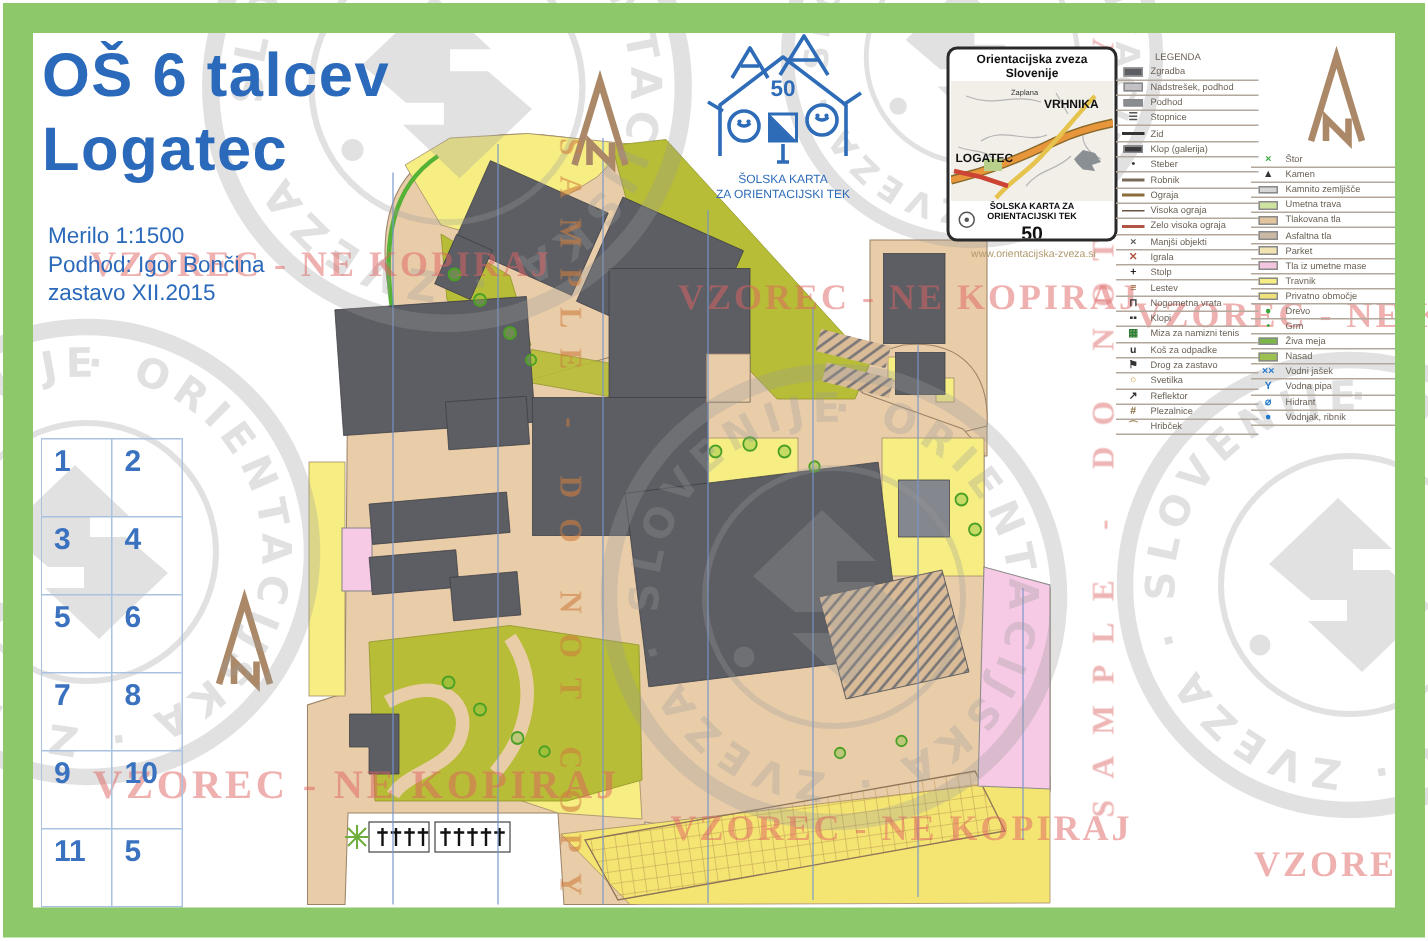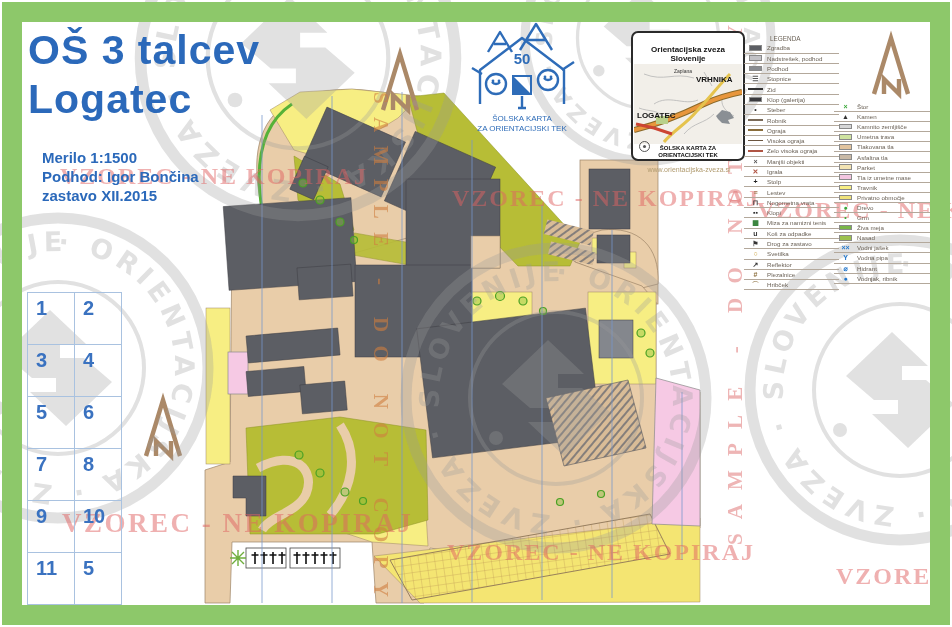--- a/index.html
+++ b/index.html
@@ -2,33 +2,33 @@
 <html><head>
 <meta charset="utf-8">
 <style>
   html,body{margin:0;padding:0;}
   body{width:952px;height:627px;position:relative;overflow:hidden;background:#ffffff;
        font-family:"Liberation Sans",sans-serif;}
   .frame{position:absolute;inset:2px;border:20px solid #8dc86a;pointer-events:none;}
   .abs{position:absolute;}
   
   .title{left:28px;top:26px;color:#2b69ba;font-weight:bold;font-size:41px;line-height:49px;letter-spacing:1px;}
-  .info{left:42px;top:148px;color:#2b69ba;font-weight:bold;font-size:15px;line-height:19px;}
+  .info{left:32px;top:148px;color:#2b69ba;font-weight:normal;font-size:15px;line-height:19px;}
   
   .grid{left:27px;top:292px;display:grid;grid-template-columns:47px 47px;grid-auto-rows:52px;
         border-right:1px solid #a9c2e0;border-bottom:1px solid #a9c2e0;}
   .cell{border-left:1px solid #a9c2e0;border-top:1px solid #a9c2e0;
         color:#3a72c0;font-weight:bold;font-size:20px;padding:4px 0 0 8px;box-sizing:border-box;}
   
   .logo{left:458px;top:18px;width:128px;text-align:center;}
   .logo .cap{color:#2e6cb8;font-weight:normal;font-size:8px;line-height:9.5px;}
   
   .inset{left:631px;top:31px;width:114px;height:130px;background:#fff;border:2px solid #2a2a2a;
          border-radius:7px;box-sizing:border-box;overflow:hidden;}
-  .inset .hd{font-size:8px;font-weight:bold;text-align:center;margin-top:12px;color:#111;}
+  .inset .hd{font-size:8px;font-weight:bold;text-align:center;margin-top:2px;color:#111;}
   .inset .cap{font-size:6px;font-weight:bold;text-align:center;color:#111;line-height:7px;}
   .inset .num{font-size:13px;font-weight:bold;text-align:center;color:#111;line-height:13px;}
   .inset .emb{position:absolute;left:6px;bottom:7px;width:9px;height:9px;border:1.2px solid #555;
               border-radius:50%;}
   .inset .emb:after{content:"";position:absolute;left:2.5px;top:2.5px;width:3px;height:3px;background:#555;border-radius:50%;}
   .url{left:633px;top:166px;width:112px;text-align:center;font-size:7px;color:#b09a6e;}
   
   .legend{left:744px;top:34px;width:206px;}
   .lcol{position:absolute;}
   .c1{left:0;top:0;width:95px;}
@@ -210,21 +210,21 @@
     <text x="447" y="560" font-size="24" letter-spacing="2">VZOREC - NE KOPIRAJ</text>
     <text x="836" y="584" font-size="24" letter-spacing="2">VZOREC - NE KOPIRAJ</text>
   </g>
   <g font-family="Liberation Serif, serif" font-weight="bold">
     <text transform="translate(374,92) rotate(90)" font-size="21" textLength="505" fill="#cf7d3e" opacity="0.6">SAMPLE - DO NOT COPY</text>
     <text transform="translate(742,545) rotate(-90)" font-size="21" textLength="520" fill="#e07878" opacity="0.55">SAMPLE - DO NOT COPY</text>
   </g>
 </svg>
 
 <div class="abs title">
-  <div>OŠ 3 talcev</div>
+  <div>OŠ 6 talcev</div>
   <div>Logatec</div>
 </div>
 
 <div class="abs info">
   <div>Merilo 1:1500</div>
   <div>Podhod: Igor Bončina</div>
   <div>zastavo XII.2015</div>
 </div>
 
 <div class="abs grid" id="grid">

